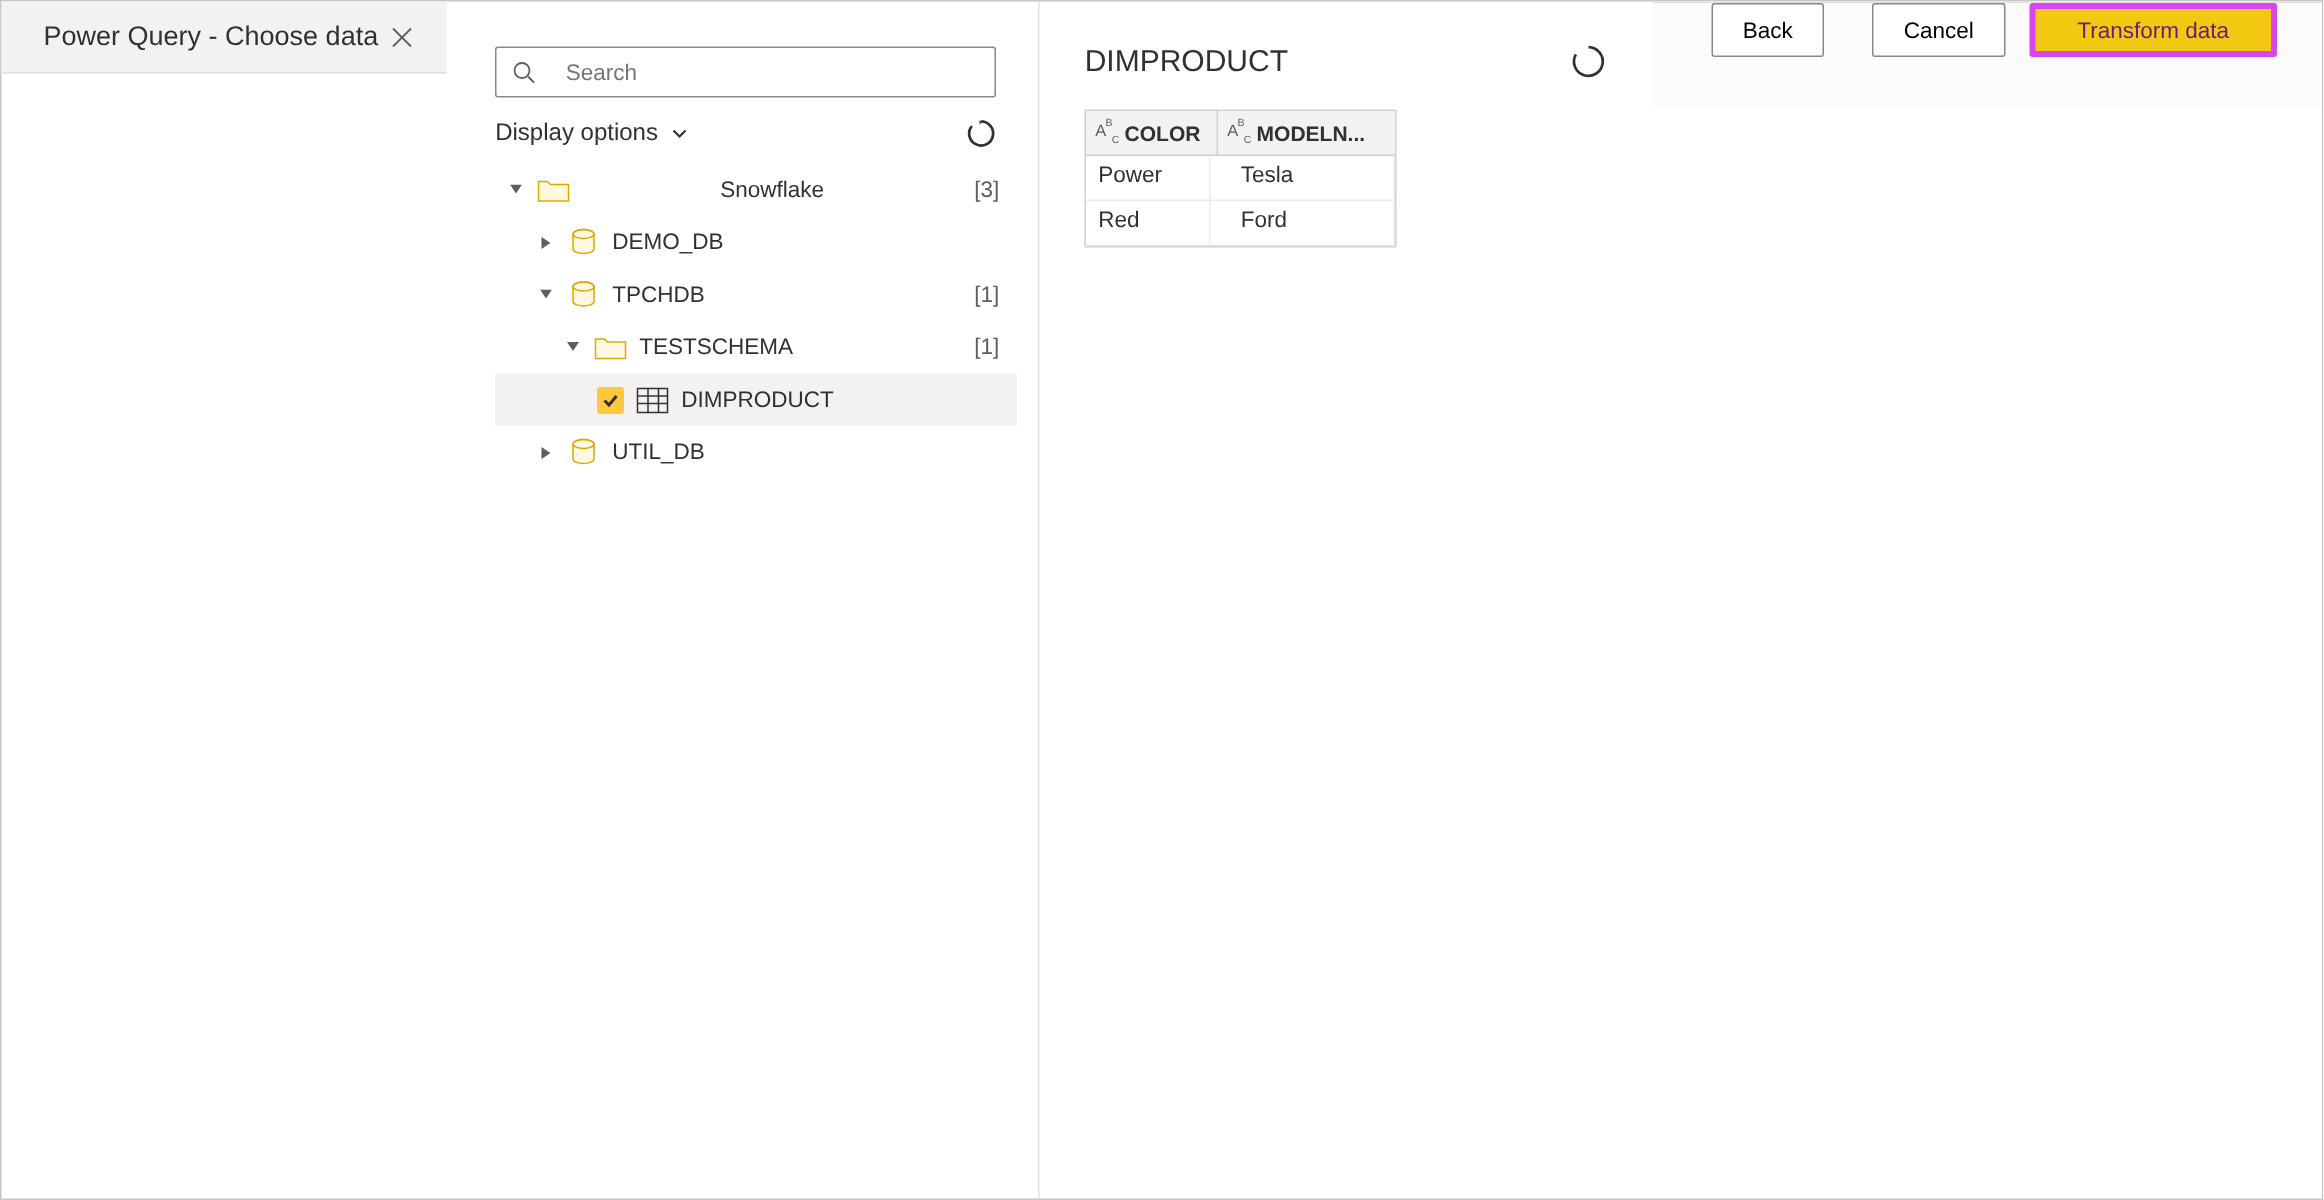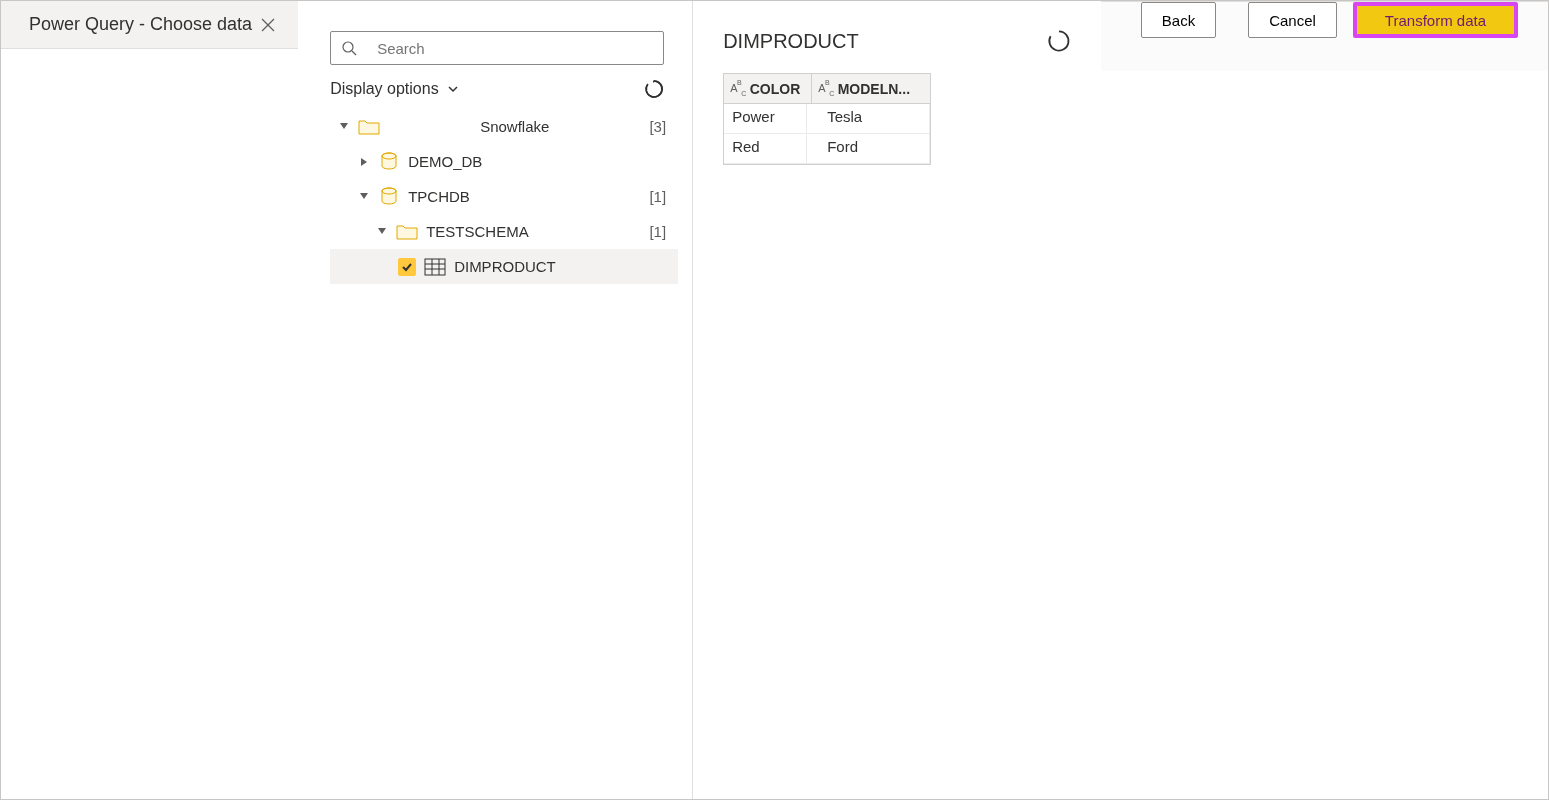--- a/index.html
+++ b/index.html
@@ -361,20 +361,35 @@
                 <rect x="1" y="1" width="20" height="16" fill="none" stroke="#323130"></rect>
                 <line x1="1" y1="6" x2="21" y2="6" stroke="#323130"></line>
                 <line x1="1" y1="11" x2="21" y2="11" stroke="#323130"></line>
                 <line x1="8" y1="1" x2="8" y2="17" stroke="#323130"></line>
                 <line x1="15" y1="1" x2="15" y2="17" stroke="#323130"></line>
               </svg>
           </span>
           <span class="tree-label">DIMPRODUCT</span>
         </div>
 
+        <div class="tree-row indent-1">
+          <span class="tree-caret">
+            <svg viewBox="0 0 8 8" fill="#605e5c">
+                <polygon points="1,0 7,4 1,8"></polygon>
+              </svg>
+          </span>
+          <span class="tree-icon">
+            <svg viewBox="0 0 22 22">
+                <ellipse cx="11" cy="5" rx="7" ry="3" fill="#fff8e1" stroke="#e0a800"></ellipse>
+                <path d="M4 5 v10 a7 3 0 0 0 14 0 v-10" fill="#fff8e1" stroke="#e0a800"></path>
+                <ellipse cx="11" cy="5" rx="7" ry="3" fill="none" stroke="#e0a800"></ellipse>
+              </svg>
+          </span>
+          <span class="tree-label">UTIL_DB</span>
+        </div>
 
       </div>
     </div>
 
     <div class="right-pane">
       <div class="preview-header">
         <div class="preview-title">DIMPRODUCT</div>
         <svg class="preview-refresh" viewBox="0 0 20 20" fill="none" stroke="#323130" stroke-width="1.5">
           <path d="M 10 2 A 8 8 0 1 1 3 6"></path>
         </svg>

